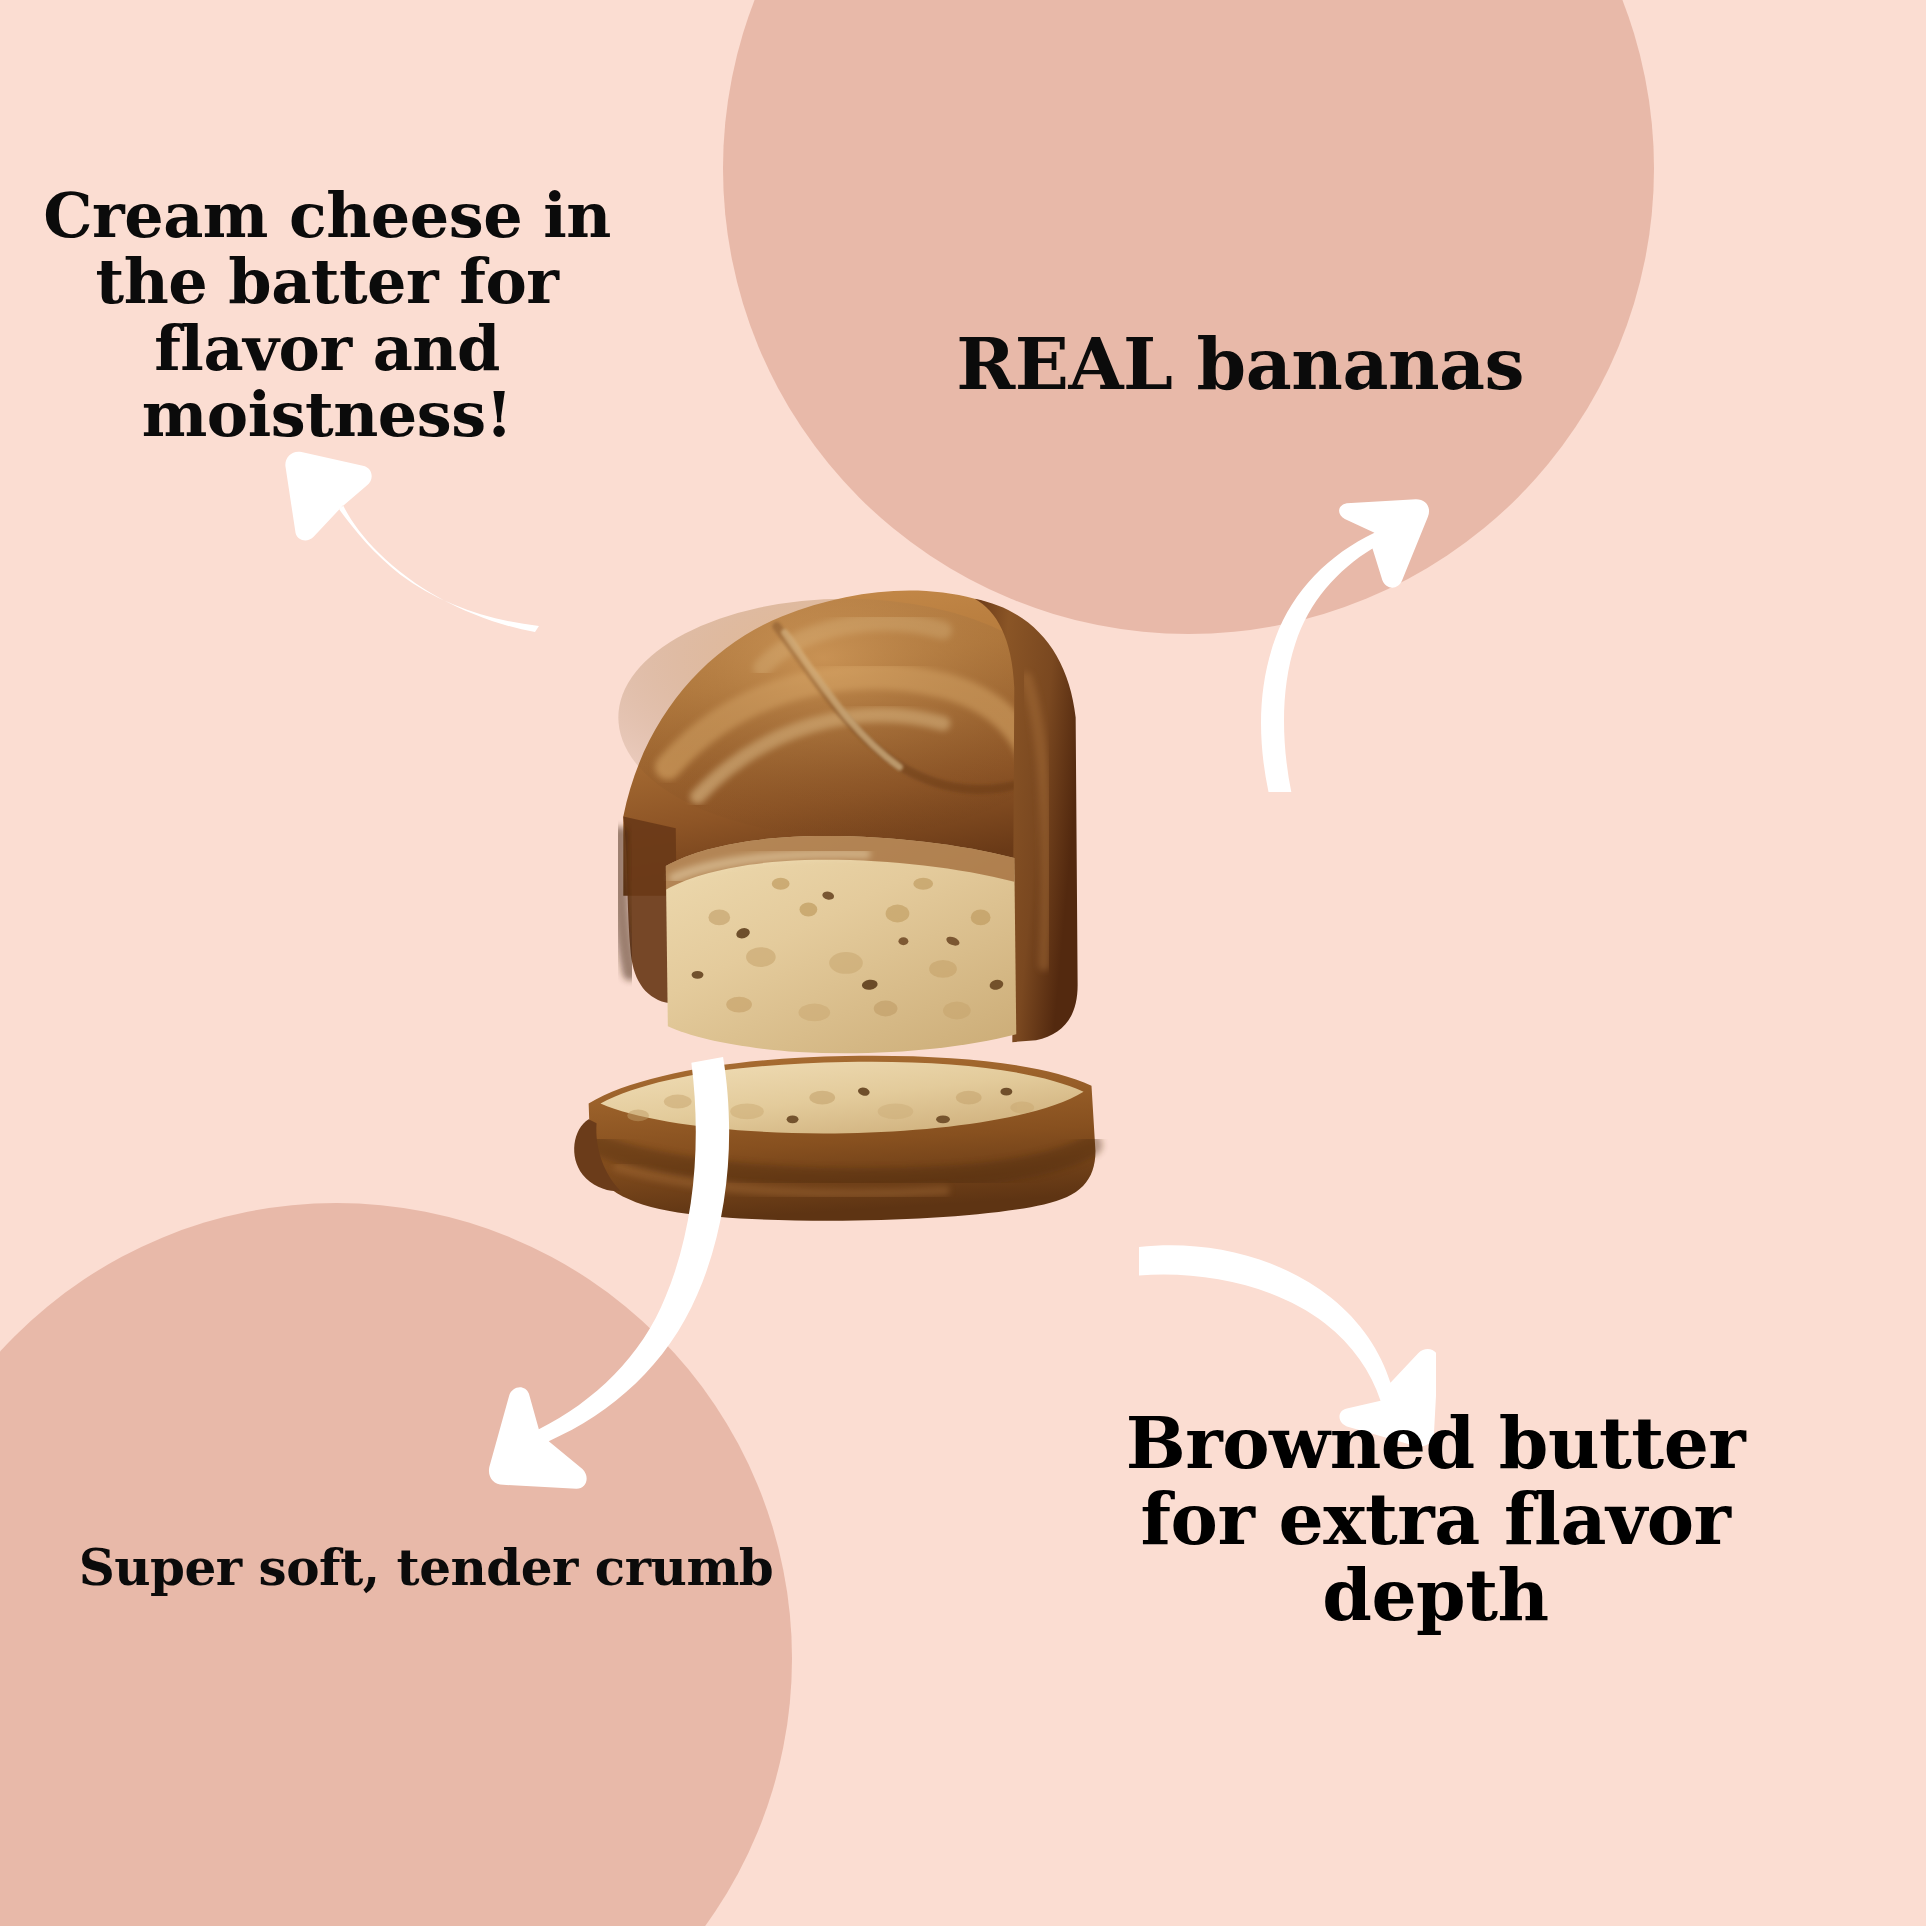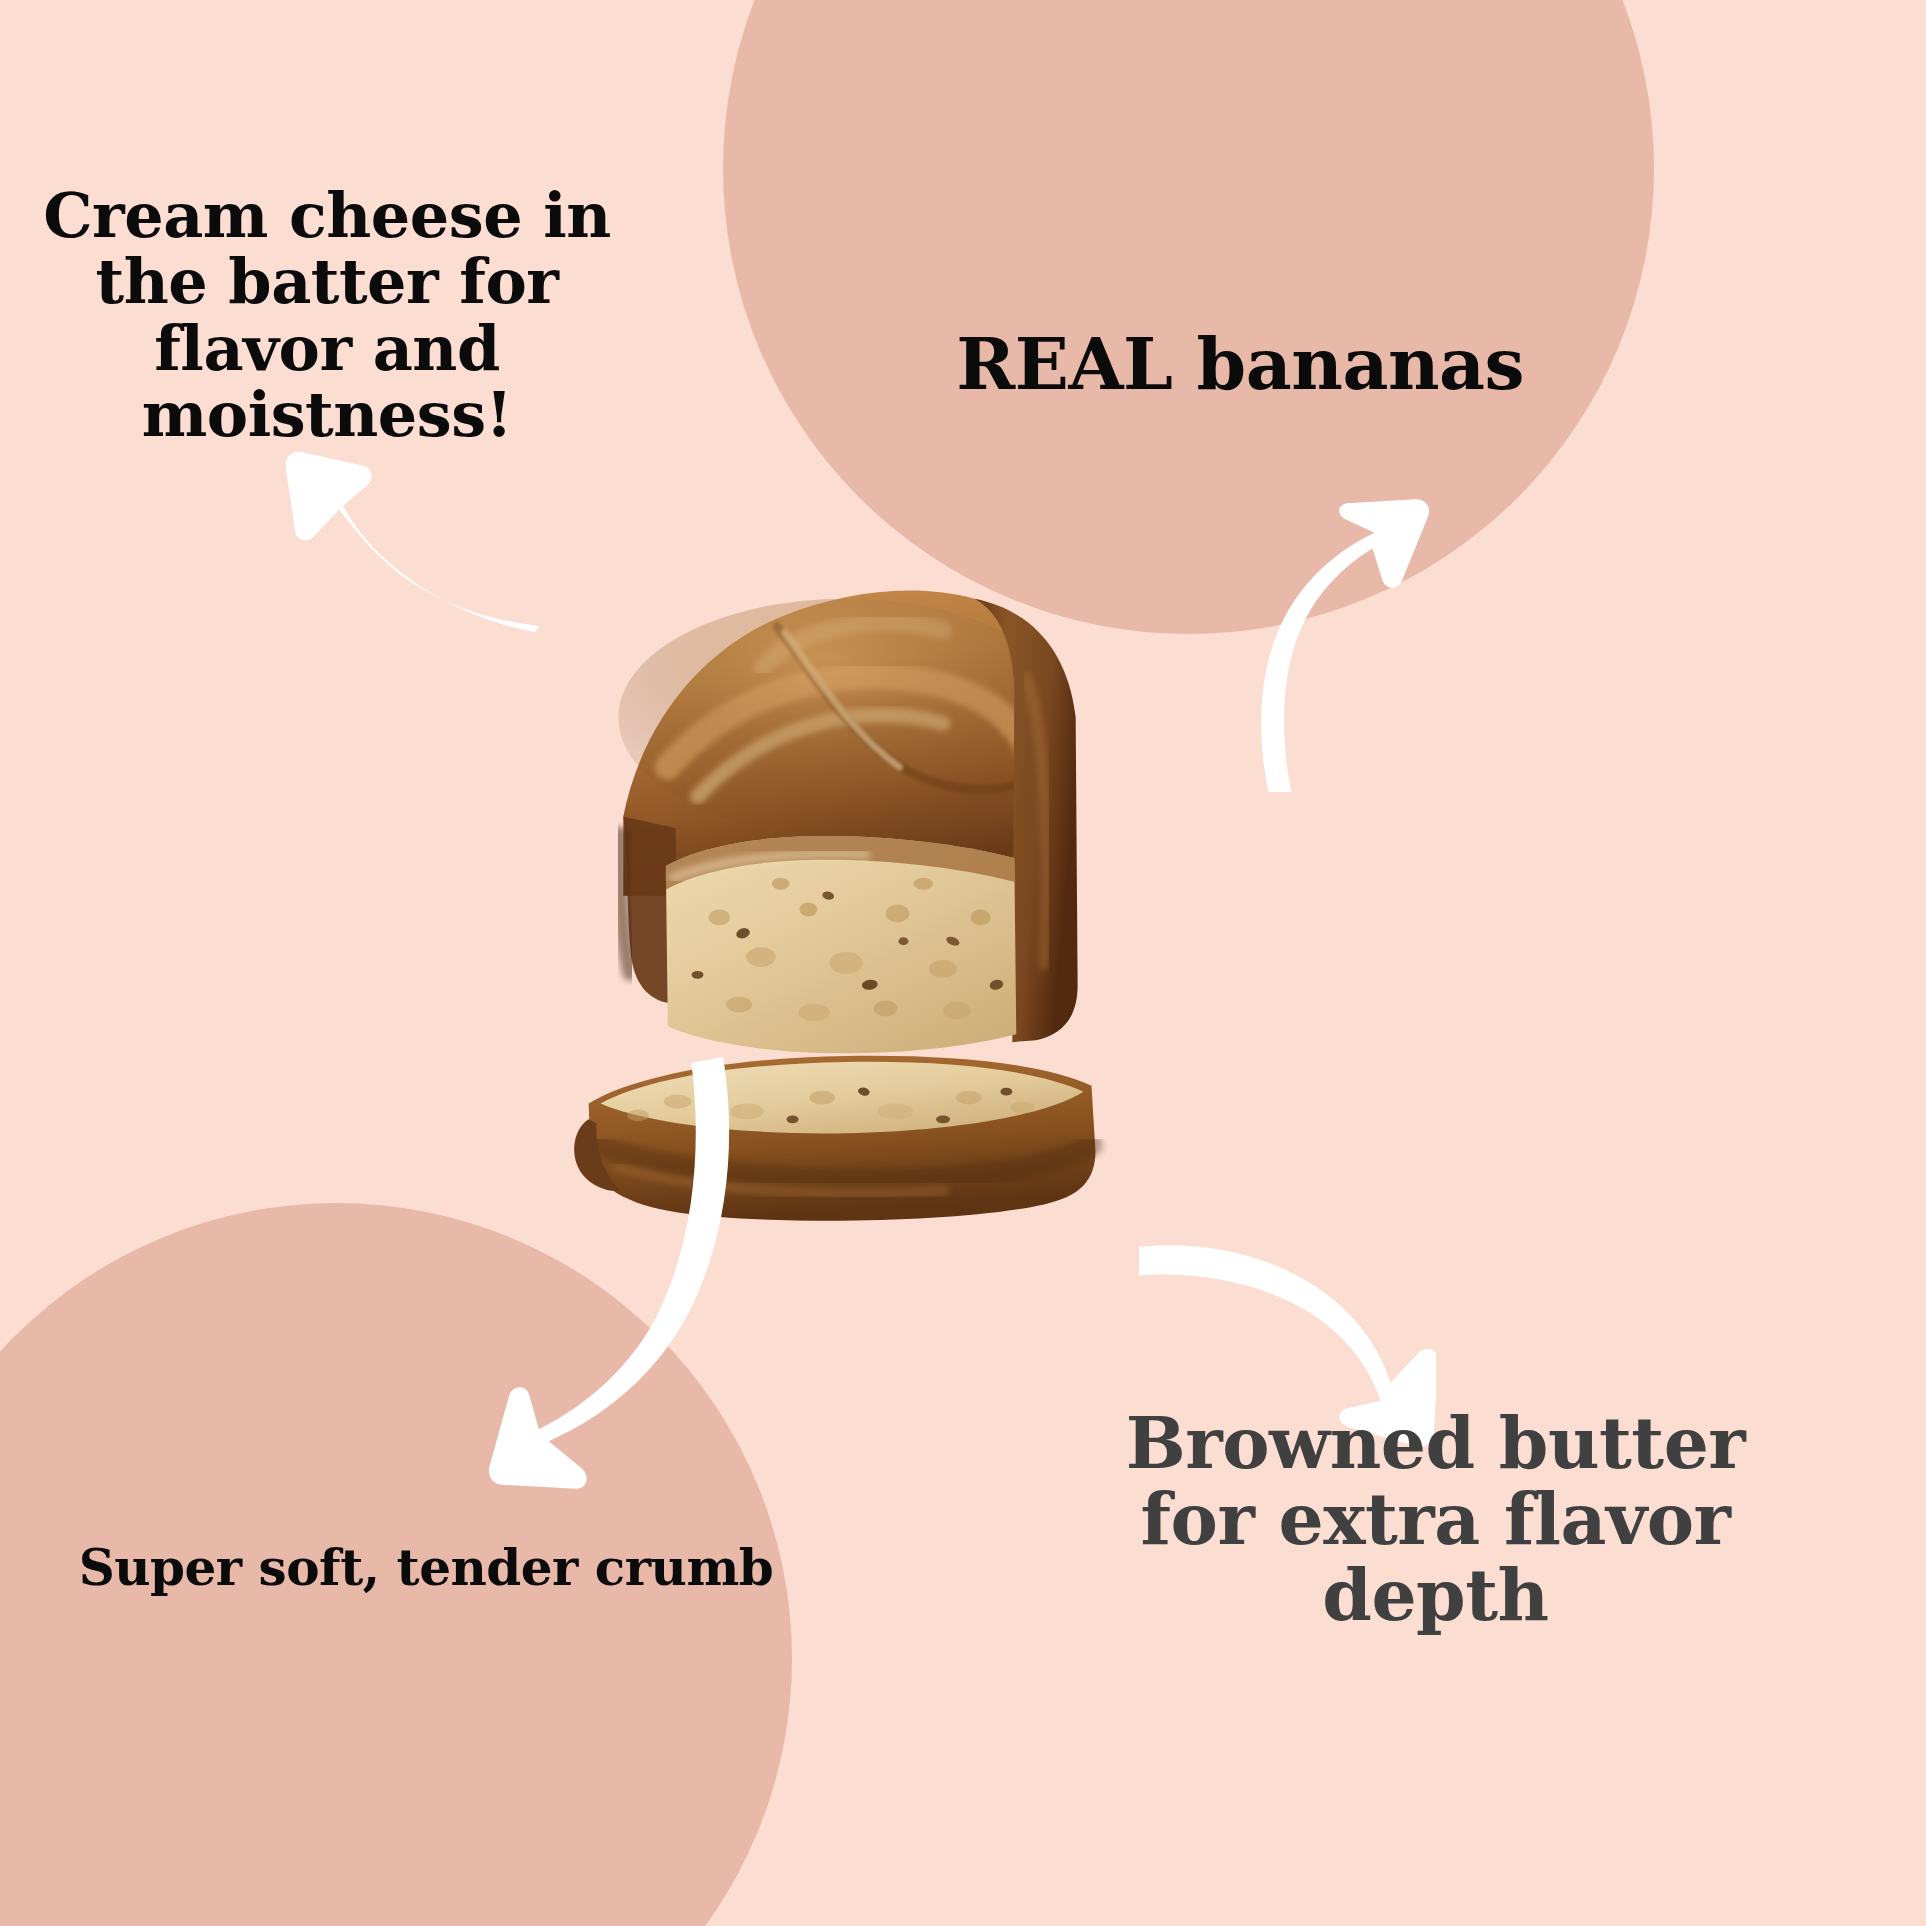--- a/index.html
+++ b/index.html
@@ -279,16 +279,16 @@
              C 248 130, 230 104, 202 82
              C 150 42, 74 28, 10 34 Z" fill="#FFFFFF" transform="translate(-14,0)"></path>
   </svg>
 
   <div class="label" id="label-cream" style="color: rgb(11, 11, 11);">Cream cheese in the batter for flavor and moistness!</div>
 
   <div class="label" id="label-real" style="color: rgb(11, 11, 11);">REAL bananas</div>
 
   <div class="label" id="label-crumb" style="color: rgb(11, 11, 11);">Super soft, tender crumb</div>
 
-  <div class="label" id="label-butter" style="color: #404040;">Browned butter for extra flavor depth</div>
+  <div class="label" id="label-butter" style="color: #000000;">Browned butter for extra flavor depth</div>
 
 </div>
 
 
 </body></html>

